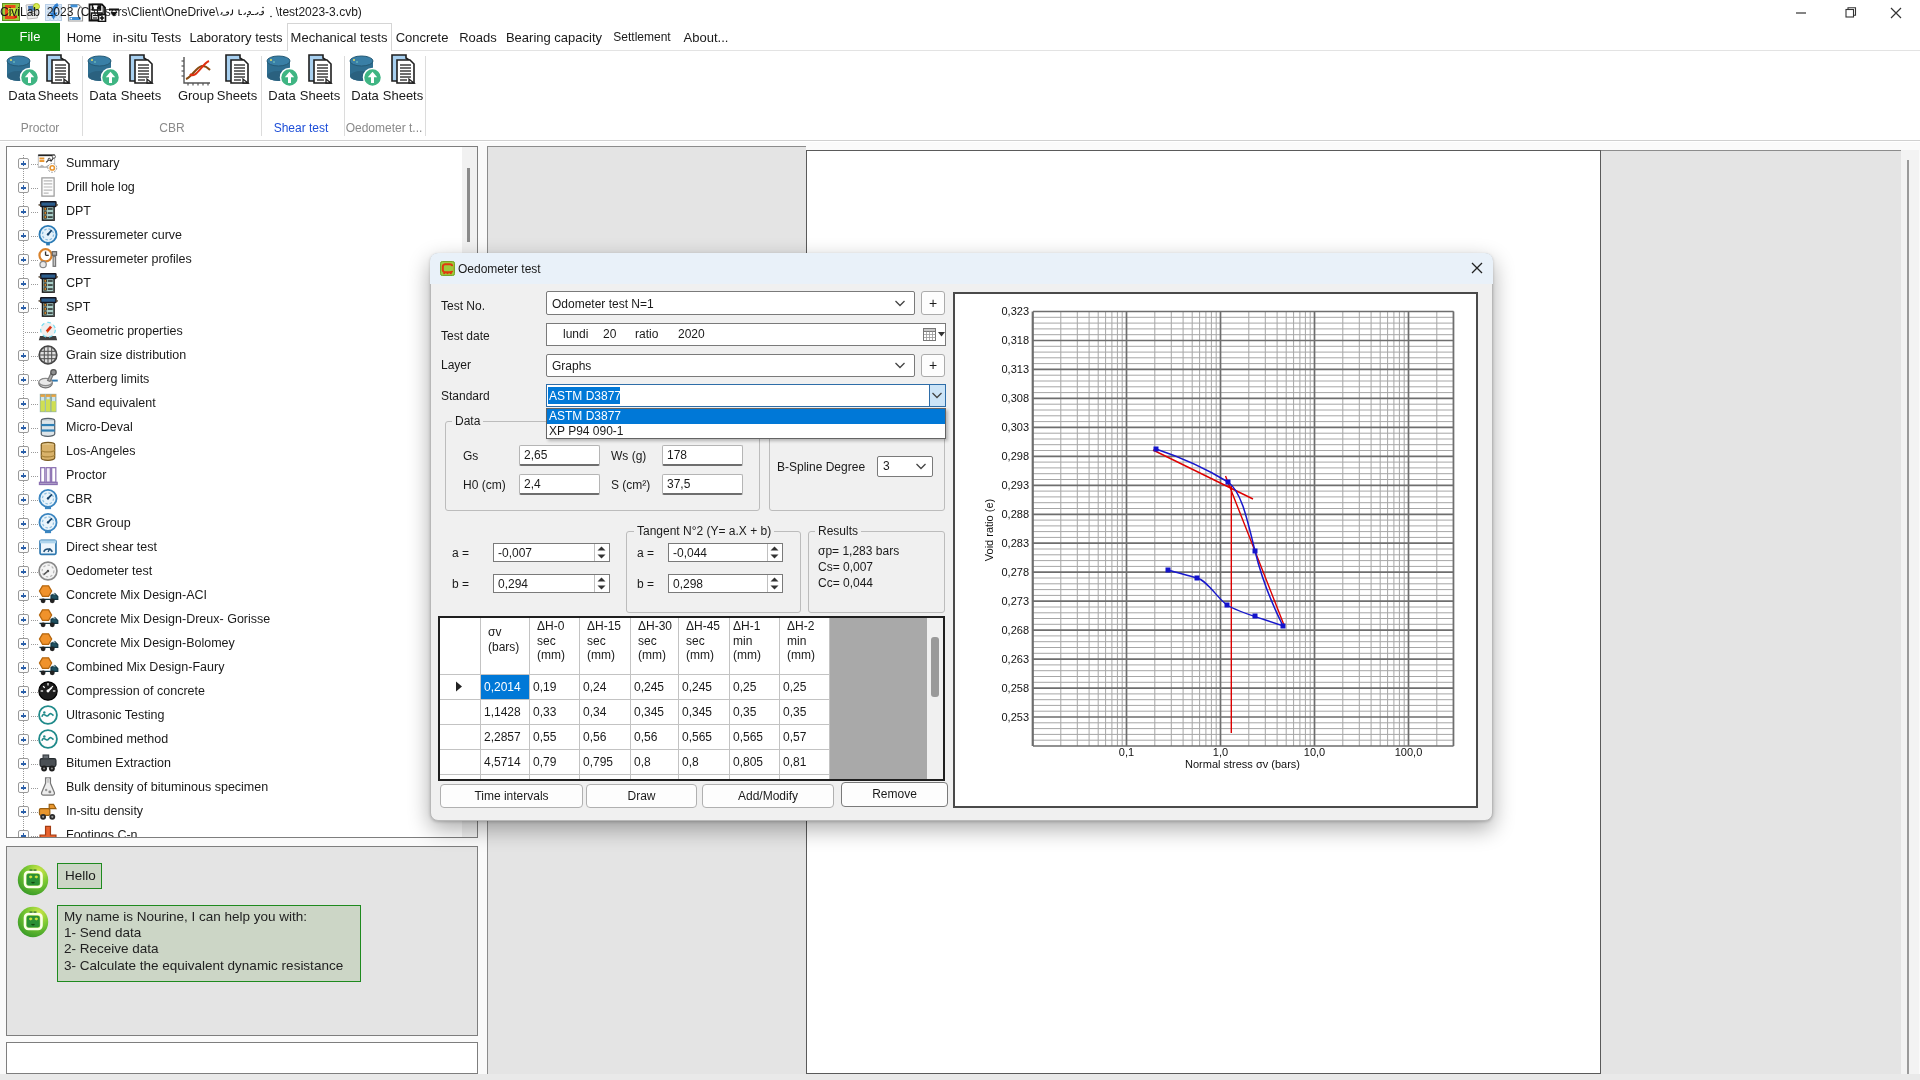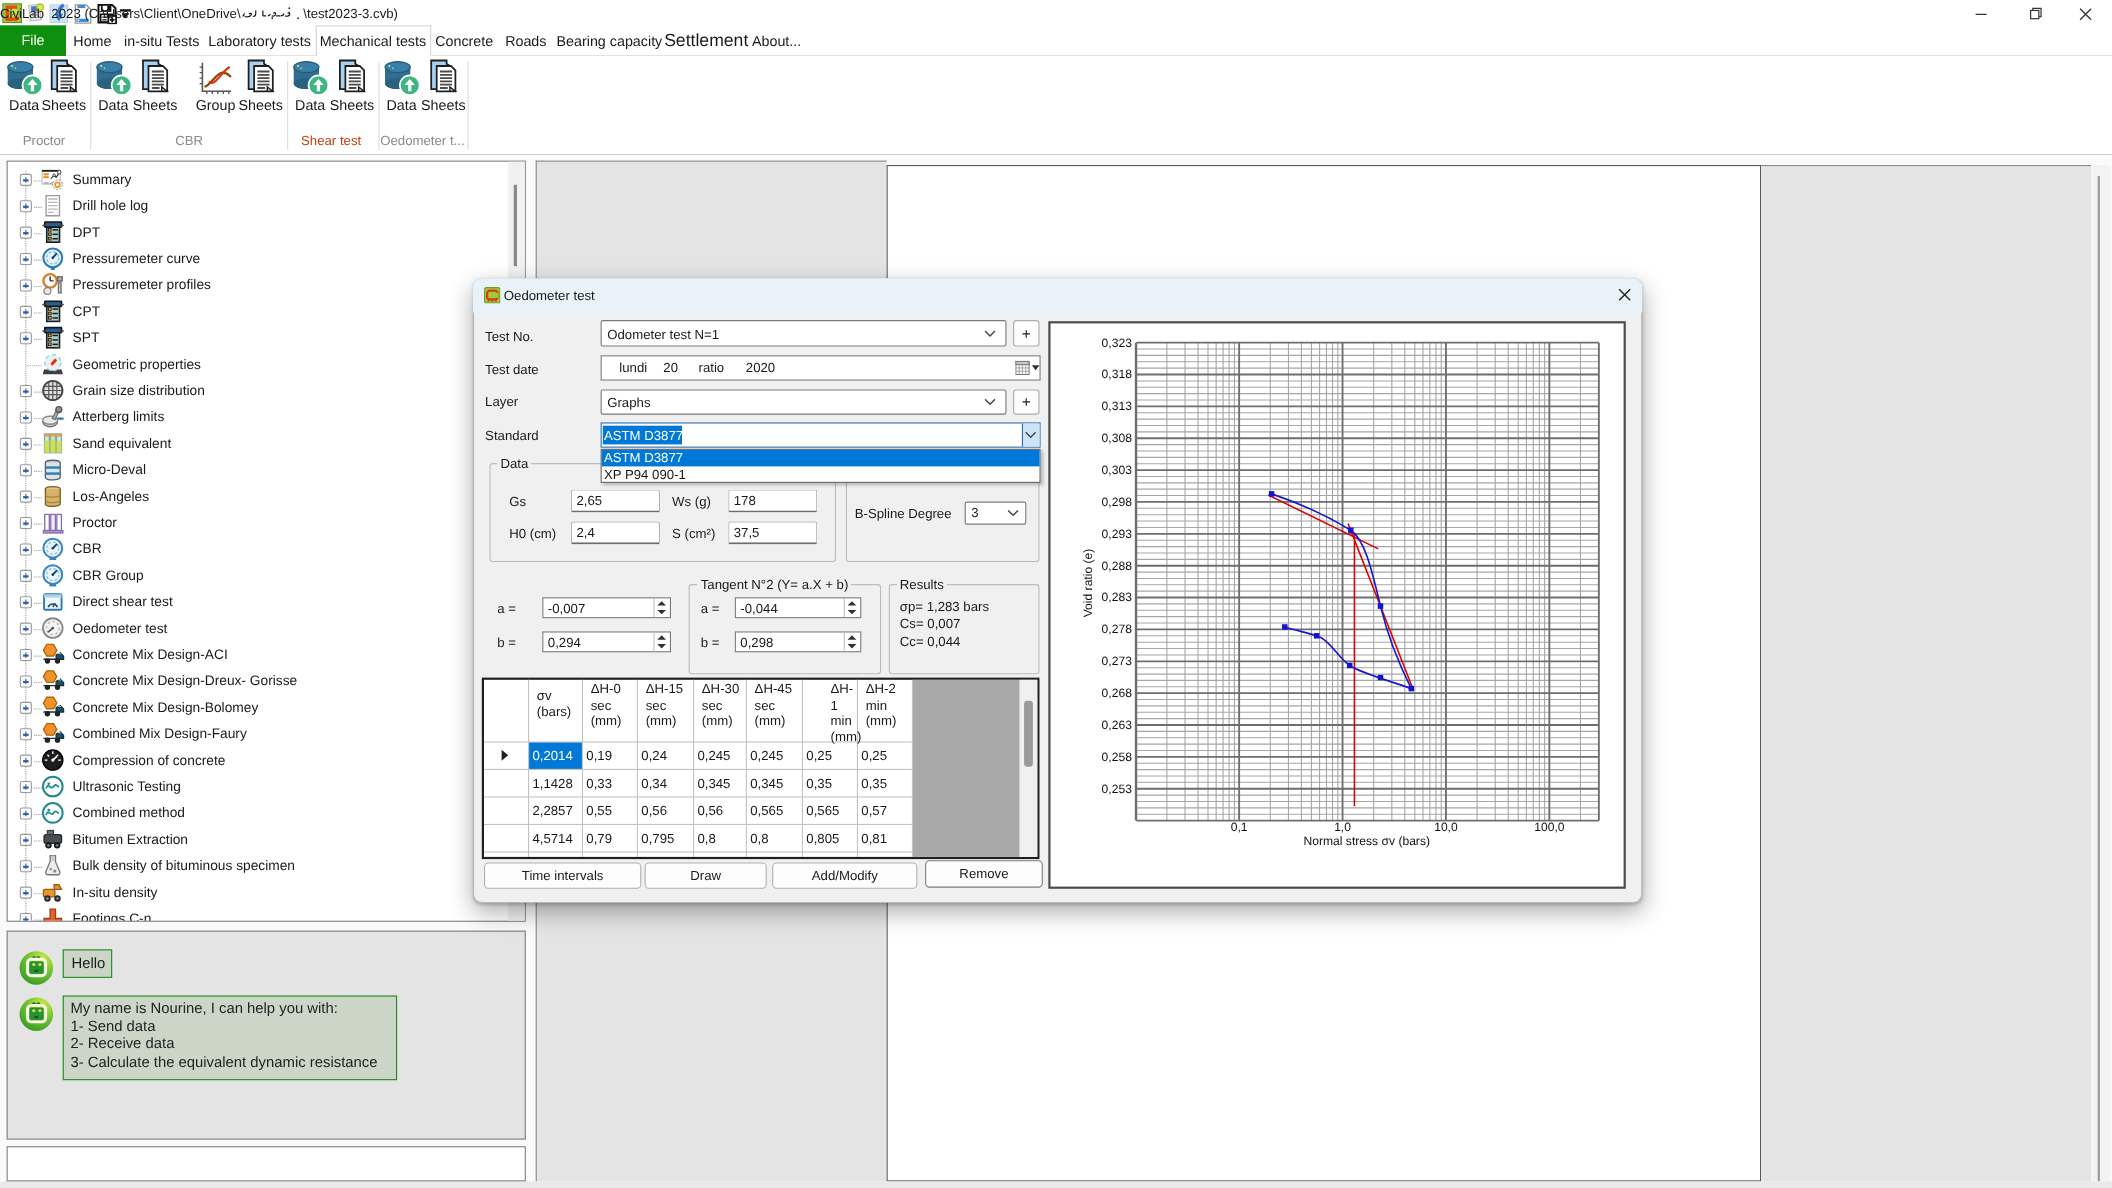--- a/index.html
+++ b/index.html
@@ -69,32 +69,32 @@
       <path d="M1.5 2 l6 6 6 -6" fill="none" stroke="#111" stroke-width="2.8"></path>
     </svg>
 <div class="ab" style="left:0;top:23px;width:1920px;height:28px;background:#fff;border-bottom:1px solid #e3e3e3"></div>
     <div class="ab" style="left:0;top:23px;width:60px;height:28px;background:#0e8f0e;color:#fff;font-size:13px;text-align:center;line-height:28px">File</div>
     <div class="ab" style="left:84px;top:23px;height:28px;line-height:29px;font-size:13px;transform:translateX(-50%);white-space:nowrap">Home</div>
     <div class="ab" style="left:147px;top:23px;height:28px;line-height:29px;font-size:13px;transform:translateX(-50%);white-space:nowrap">in-situ Tests</div>
     <div class="ab" style="left:236px;top:23px;height:28px;line-height:29px;font-size:13px;transform:translateX(-50%);white-space:nowrap">Laboratory tests</div>
     <div class="ab" style="left:422px;top:23px;height:28px;line-height:29px;font-size:13px;transform:translateX(-50%);white-space:nowrap">Concrete</div>
     <div class="ab" style="left:478px;top:23px;height:28px;line-height:29px;font-size:13px;transform:translateX(-50%);white-space:nowrap">Roads</div>
     <div class="ab" style="left:554px;top:23px;height:28px;line-height:29px;font-size:13px;transform:translateX(-50%);white-space:nowrap">Bearing capacity</div>
-    <div class="ab" style="left:642px;top:23px;height:28px;line-height:29px;font-size:16px;transform:translateX(-50%);white-space:nowrap">Settlement</div>
+    <div class="ab" style="left:642px;top:23px;height:28px;line-height:29px;font-size:12px;transform:translateX(-50%);white-space:nowrap">Settlement</div>
     <div class="ab" style="left:706px;top:23px;height:28px;line-height:29px;font-size:13px;transform:translateX(-50%);white-space:nowrap">About...</div>
     <div class="ab" style="left:287px;top:23px;width:105px;height:29px;background:#fff;border:1px solid #d5d5d5;border-bottom:none"></div>
     <div class="ab" style="left:339px;top:23px;height:28px;line-height:29px;font-size:13px;transform:translateX(-50%);white-space:nowrap">Mechanical tests</div>
     <div class="ab" style="left:0;top:51px;width:1920px;height:90px;background:#fff;border-bottom:1px solid #d0d0d0"></div>
     <div class="ab" style="left:82px;top:56px;width:1px;height:80px;background:#dcdcdc"></div>
     <div class="ab" style="left:261px;top:56px;width:1px;height:80px;background:#dcdcdc"></div>
     <div class="ab" style="left:344px;top:56px;width:1px;height:80px;background:#dcdcdc"></div>
     <div class="ab" style="left:425px;top:56px;width:1px;height:80px;background:#dcdcdc"></div>
     <div class="ab" style="left:40px;top:121px;font-size:12px;color:#8a8a8a;transform:translateX(-50%);white-space:nowrap">Proctor</div>
     <div class="ab" style="left:172px;top:121px;font-size:12px;color:#8a8a8a;transform:translateX(-50%);white-space:nowrap">CBR</div>
-    <div class="ab" style="left:301px;top:121px;font-size:12px;color:#c2410c;transform:translateX(-50%);white-space:nowrap">Shear test</div>
+    <div class="ab" style="left:301px;top:121px;font-size:12px;color:#1d4ed8;transform:translateX(-50%);white-space:nowrap">Shear test</div>
     <div class="ab" style="left:384px;top:121px;font-size:12px;color:#8a8a8a;transform:translateX(-50%);white-space:nowrap">Oedometer t...</div>
     <div class="ab" style="left:4px;top:53px;width:36px;height:36px">
       <svg width="36" height="36" viewBox="0 0 36 36">
 <path d="M3 8 v15 a11.5 5 0 0 0 23 0 v-15" fill="#2f6e90"></path>
 <ellipse cx="14.5" cy="23" rx="11.5" ry="5" fill="#2a617f"></ellipse>
 <ellipse cx="14.5" cy="8" rx="11.5" ry="5" fill="#397fa6"></ellipse>
 <ellipse cx="14.5" cy="8" rx="11.5" ry="5" fill="none" stroke="#255a75"></ellipse>
 <circle cx="7" cy="7" r="1" fill="#e8e060"></circle>
         <circle cx="10" cy="9" r="0.8" fill="#7fd8c8"></circle>
 <circle cx="25.5" cy="24.5" r="9" fill="#3fb583" stroke="#fff" stroke-width="1.5"></circle>
@@ -835,21 +835,21 @@
     <div class="ab" style="left:440px;top:749px;width:389px;height:1px;background:#c3c3c3"></div>
     <div class="ab" style="left:440px;top:774px;width:389px;height:1px;background:#c3c3c3"></div>
     <div class="ab" style="left:830px;top:618px;width:97px;height:161px;background:#a9a9a9"></div>
     <div class="ab" style="left:927px;top:618px;width:16px;height:161px;background:#f0f0f0"></div>
     <div class="ab" style="left:931px;top:637px;width:8px;height:60px;background:#9a9a9a;border-radius:3px"></div>
     <div class="ab" style="left:480px;top:625px;width:49px;text-align:left;padding-left:8px;font-size:12px;line-height:14.5px;box-sizing:border-box">σv<br>(bars)</div>
     <div class="ab" style="left:529px;top:619px;width:50px;text-align:left;padding-left:8px;font-size:12px;line-height:14.5px;box-sizing:border-box">ΔH-0<br>sec<br>(mm)</div>
     <div class="ab" style="left:579px;top:619px;width:51px;text-align:left;padding-left:8px;font-size:12px;line-height:14.5px;box-sizing:border-box">ΔH-15<br>sec<br>(mm)</div>
     <div class="ab" style="left:630px;top:619px;width:48px;text-align:left;padding-left:8px;font-size:12px;line-height:14.5px;box-sizing:border-box">ΔH-30<br>sec<br>(mm)</div>
     <div class="ab" style="left:678px;top:619px;width:51px;text-align:left;padding-left:8px;font-size:12px;line-height:14.5px;box-sizing:border-box">ΔH-45<br>sec<br>(mm)</div>
-    <div class="ab" style="left:729px;top:619px;width:50px;text-align:left;padding-left:26px;font-size:12px;line-height:14.5px;box-sizing:border-box">ΔH-1<br>min<br>(mm)</div>
+    <div class="ab" style="left:729px;top:619px;width:50px;text-align:left;padding-left:4px;font-size:12px;line-height:14.5px;box-sizing:border-box">ΔH-1<br>min<br>(mm)</div>
     <div class="ab" style="left:779px;top:619px;width:50px;text-align:left;padding-left:8px;font-size:12px;line-height:14.5px;box-sizing:border-box">ΔH-2<br>min<br>(mm)</div>
     <div class="ab" style="left:481px;top:675px;width:48px;height:24px;background:#0078d7"></div>
     <svg class="ab" style="left:455px;top:681px" width="8" height="11" viewBox="0 0 8 11">
       <path d="M1 0.5 L7 5.5 L1 10.5z" fill="#222"></path>
     </svg>
     <div class="ab" style="left:484px;top:680px;font-size:12px;color:#fff;white-space:nowrap">0,2014</div>
     <div class="ab" style="left:533px;top:680px;font-size:12px;color:#1a1a1a;white-space:nowrap">0,19</div>
     <div class="ab" style="left:583px;top:680px;font-size:12px;color:#1a1a1a;white-space:nowrap">0,24</div>
     <div class="ab" style="left:634px;top:680px;font-size:12px;color:#1a1a1a;white-space:nowrap">0,245</div>
     <div class="ab" style="left:682px;top:680px;font-size:12px;color:#1a1a1a;white-space:nowrap">0,245</div>

